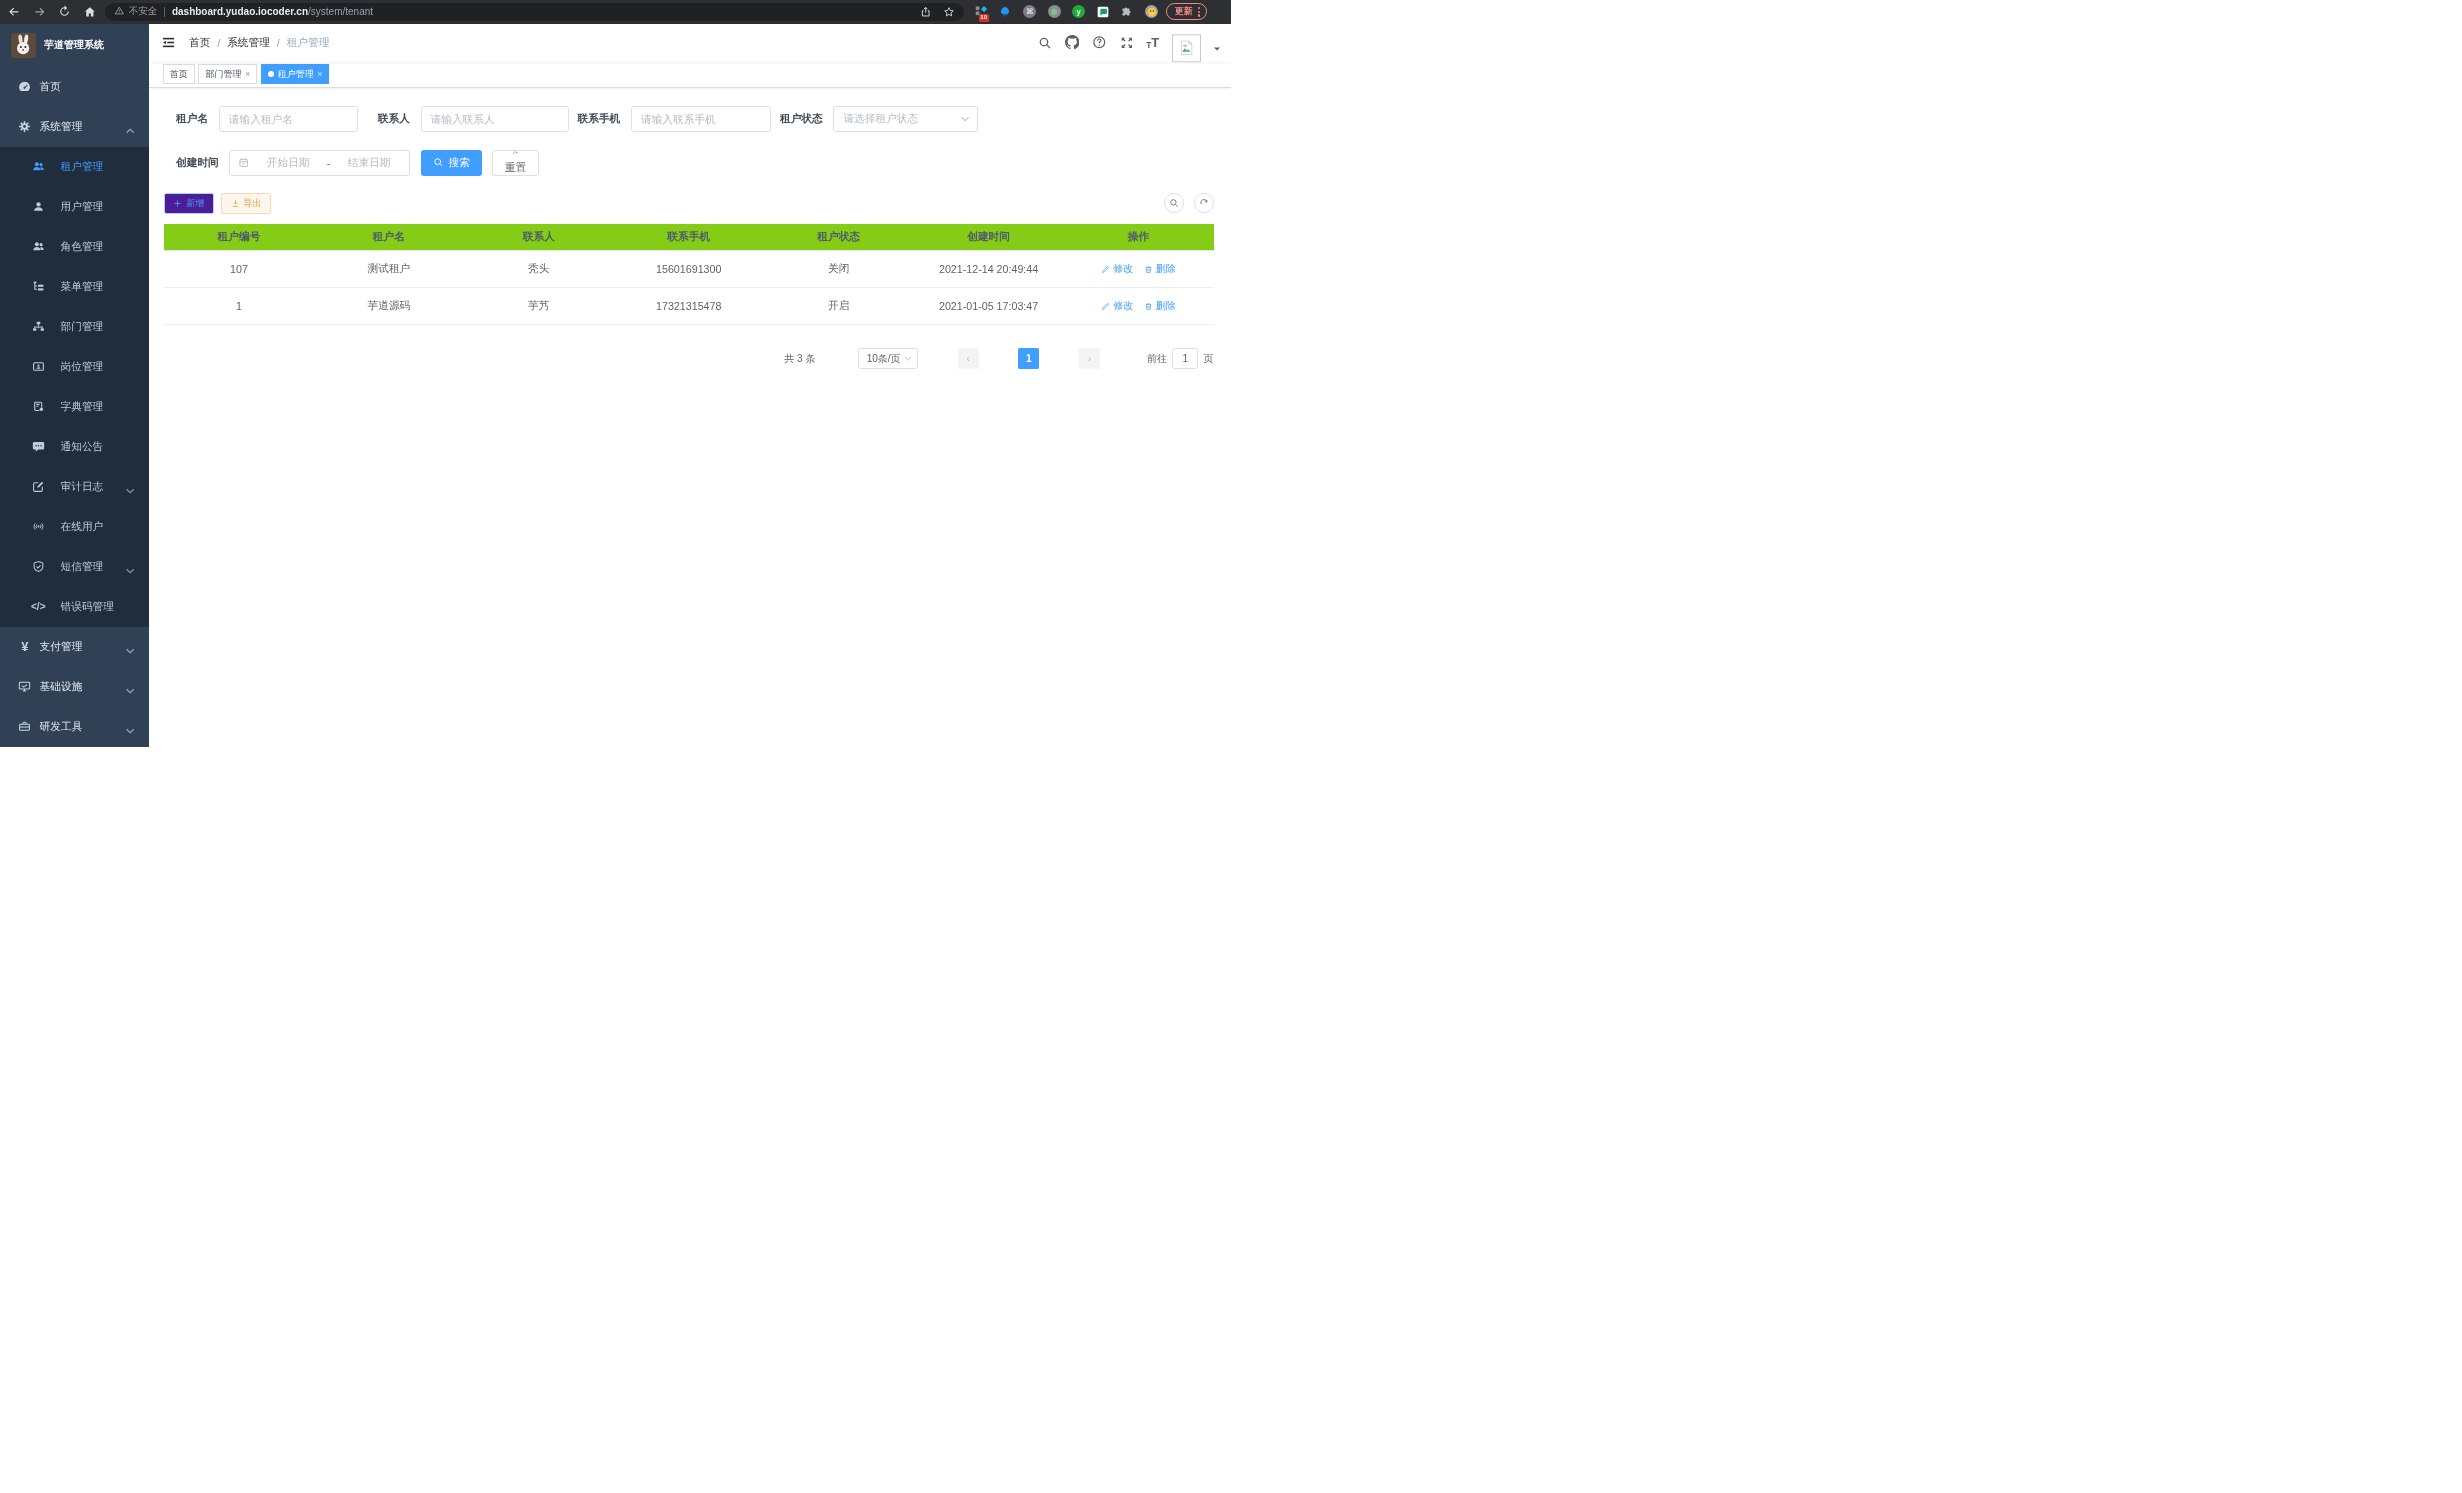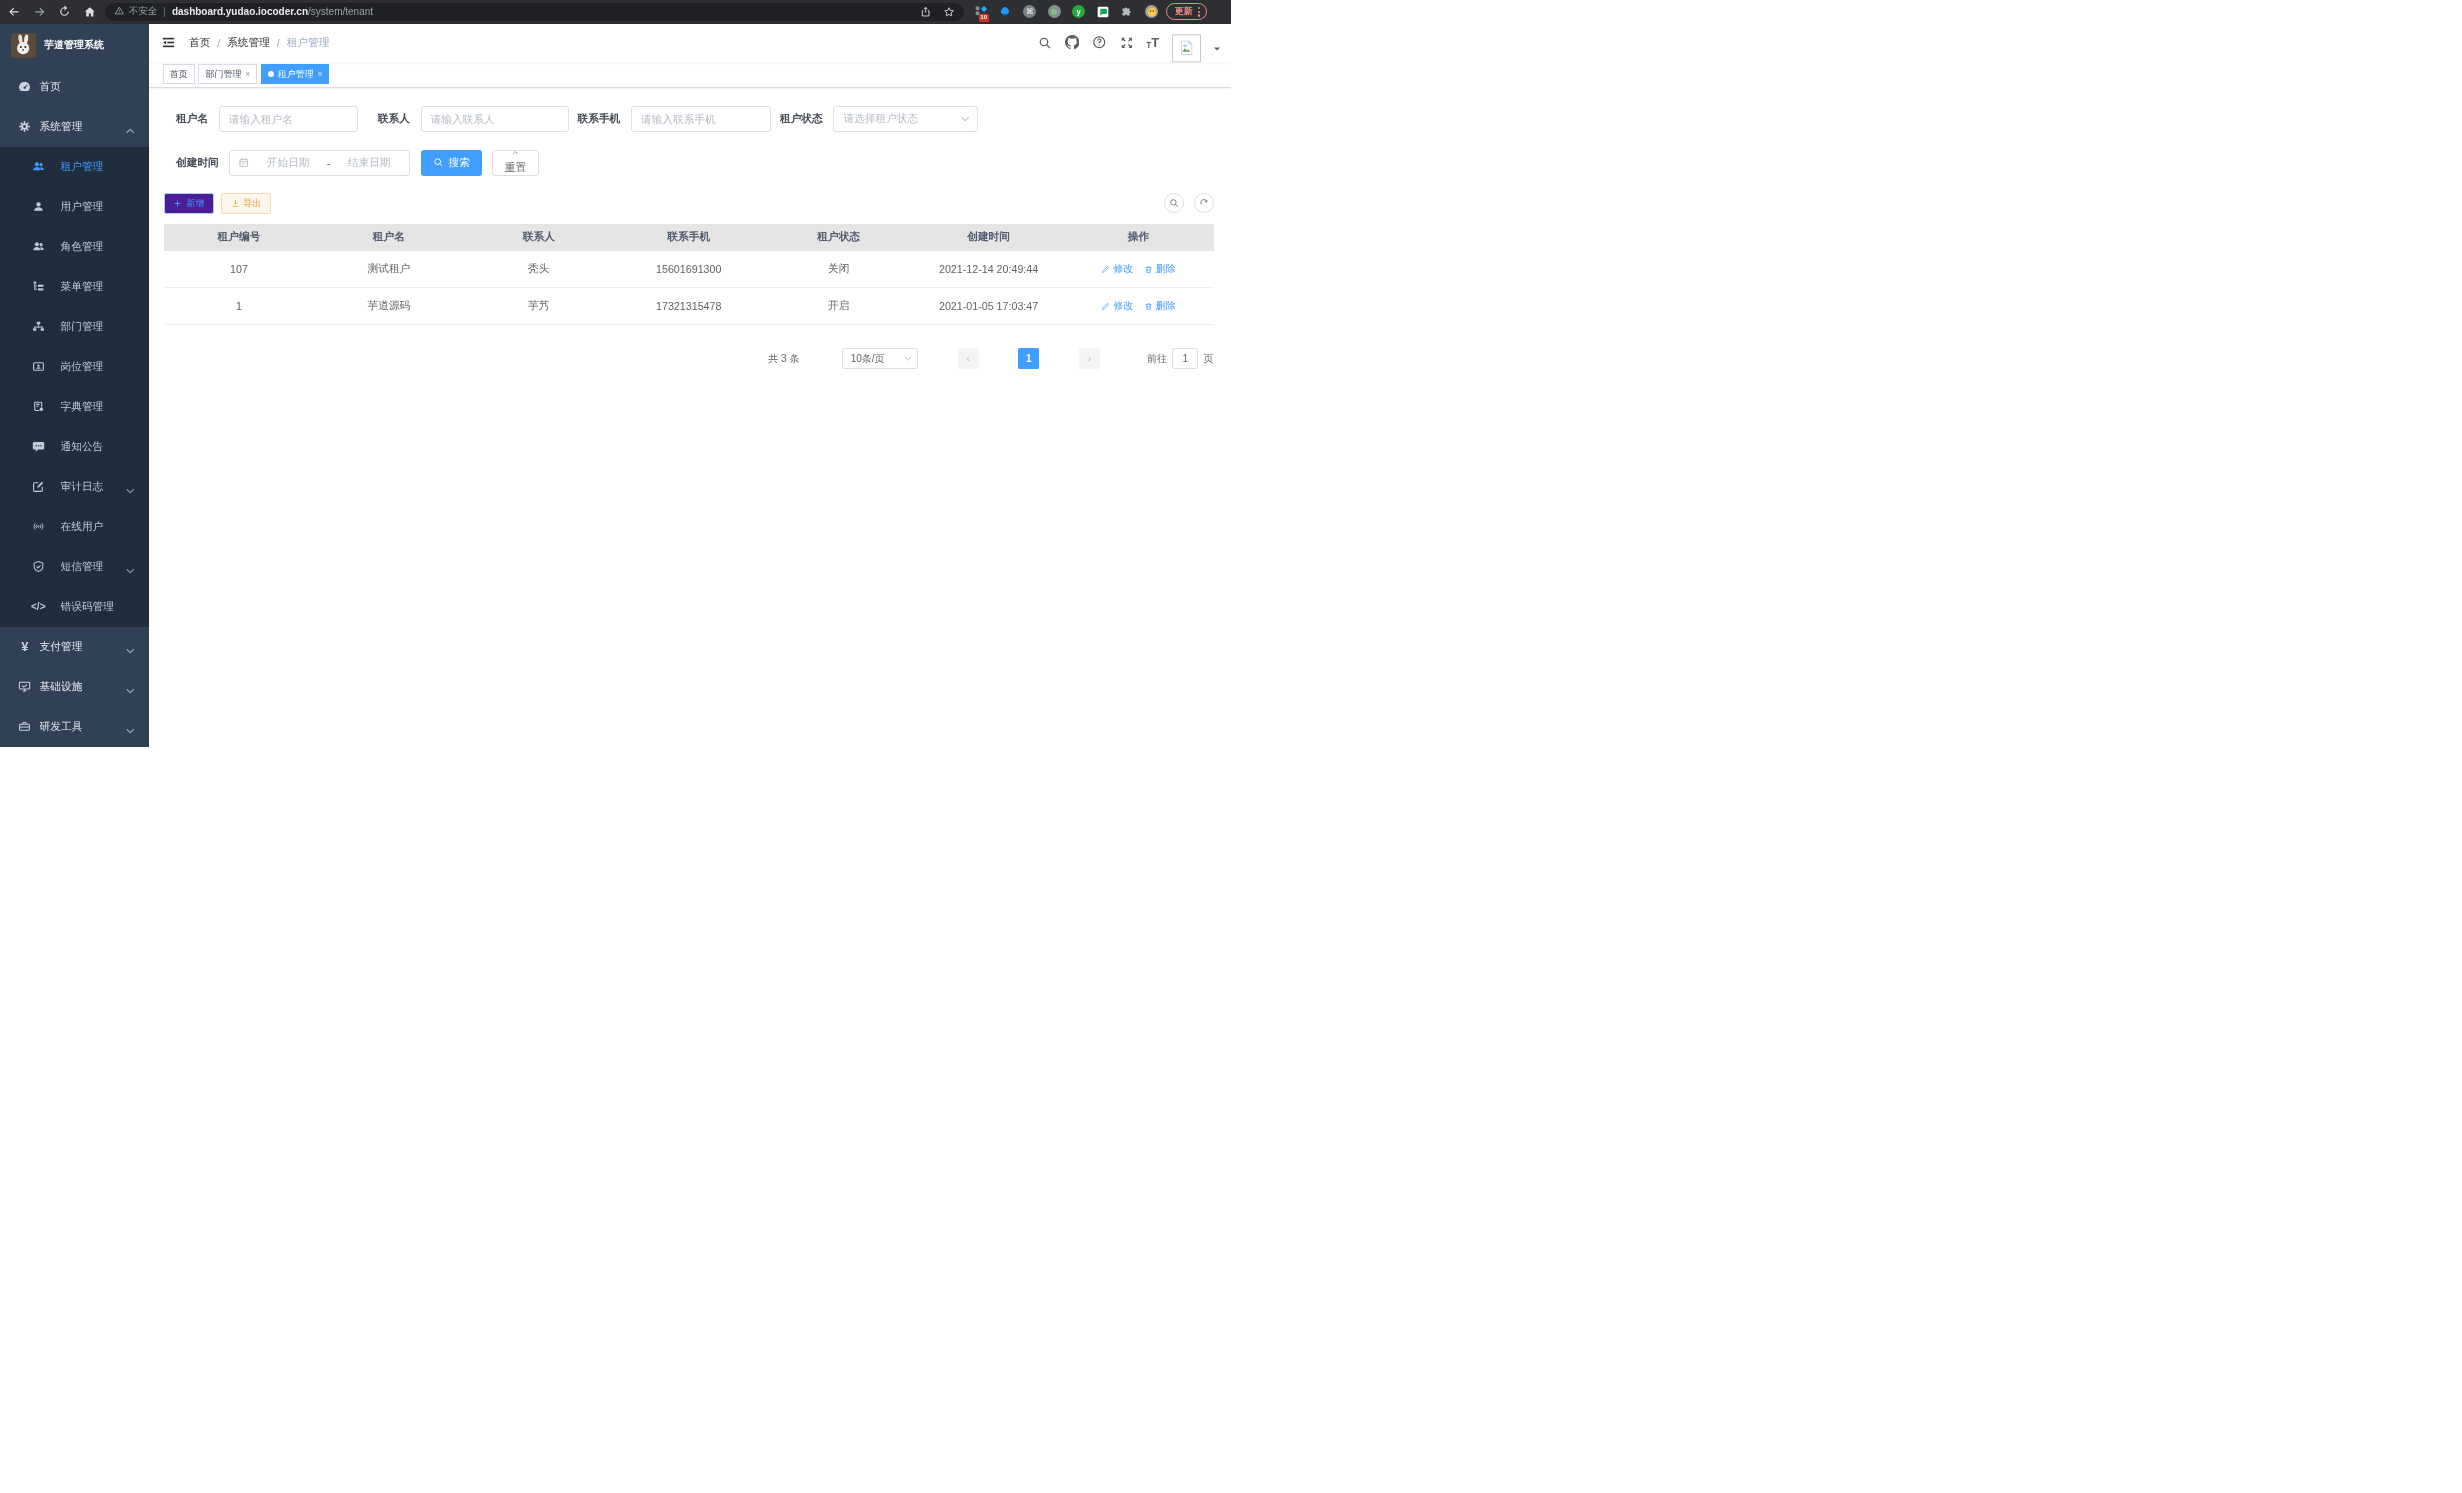--- a/index.html
+++ b/index.html
@@ -83,28 +83,28 @@
   
   .toolbar { margin-top:17px; display:flex; align-items:center; }
   .btn-mini { height:21px; border-radius:2.3px; font-size:9px; display:inline-flex; align-items:center; gap:3.8px; padding:0 8.4px; cursor:pointer; }
   .btn-add { background:#4c1d95; border:0.8px solid #a6d2ff; color:#409eff; }
   .btn-export { background:#fdf6ec; border:0.8px solid #f5dab1; color:#e6a23c; margin-left:7.6px; }
   .tool-circles { margin-left:auto; display:flex; gap:10px; }
   .circle-btn { width:20px; height:20px; border:0.8px solid #dcdfe6; border-radius:50%; background:#fff; color:#606266; display:flex; align-items:center; justify-content:center; cursor:pointer; }
 
   
   table.grid { margin-top:10px; width:100%; border-collapse:collapse; table-layout:fixed; }
-  table.grid th { background:#e5e5e5; color:#515a6e; font-size:10.7px; font-weight:700; height:27px; border-bottom:0.8px solid #dfe6ec; text-align:center; }
+  table.grid th { background:#84cc16; color:#515a6e; font-size:10.7px; font-weight:700; height:27px; border-bottom:0.8px solid #dfe6ec; text-align:center; }
   table.grid td { color:#606266; font-size:10.7px; height:37px; text-align:center; border-bottom:0.8px solid #ebeef5; background:#fff; }
   .act-link { color:#409eff; font-size:10px; text-decoration:none; display:inline-flex; align-items:center; gap:3px; margin:0 5.3px; cursor:pointer; }
 
   
   .pagination { margin-top:23px; display:flex; justify-content:flex-end; align-items:center; font-size:10px; color:#606266;gap:32px; }
   .pg-total { margin-right:10.7px; }
-  .pg-size { width:76px; height:21px; border:0.8px solid #dcdfe6; border-radius:2.3px; display:flex; align-items:center; justify-content:space-between; padding:0 6px 0 7.6px; color:#606266; cursor:pointer; }
+  .pg-size { width:60px; height:21px; border:0.8px solid #dcdfe6; border-radius:2.3px; display:flex; align-items:center; justify-content:space-between; padding:0 6px 0 7.6px; color:#606266; cursor:pointer; }
   .pg-btn { width:21px; height:21px; border-radius:1.5px; background:#f4f4f5; color:#b8bfc9; display:flex; align-items:center; justify-content:center; margin-left:7.6px; cursor:pointer; font-size:10px; }
   .pg-page { width:21px; height:21px; border-radius:1.5px; background:#409eff; color:#fff; font-weight:700; display:flex; align-items:center; justify-content:center; margin-left:7.6px; cursor:pointer; }
   .pg-goto { margin-left:15px; display:flex; align-items:center; gap:5.3px; }
   .pg-input { width:26px; height:21px; border:0.8px solid #dcdfe6; border-radius:2.3px; text-align:center; font-size:10px; color:#606266; font-family:inherit; }
 </style>
 </head>
 <body>
 
 <div class="screen">
 

